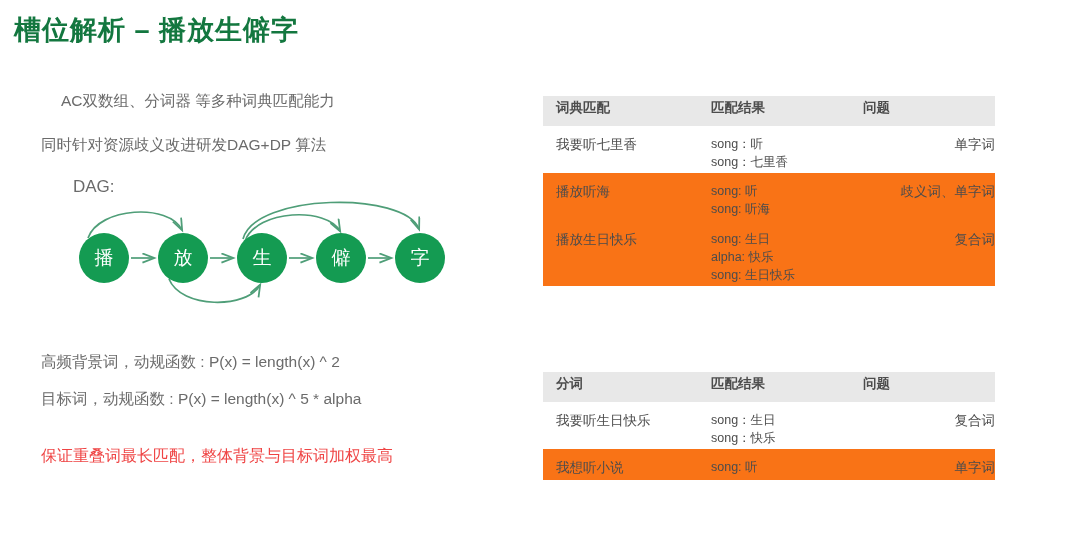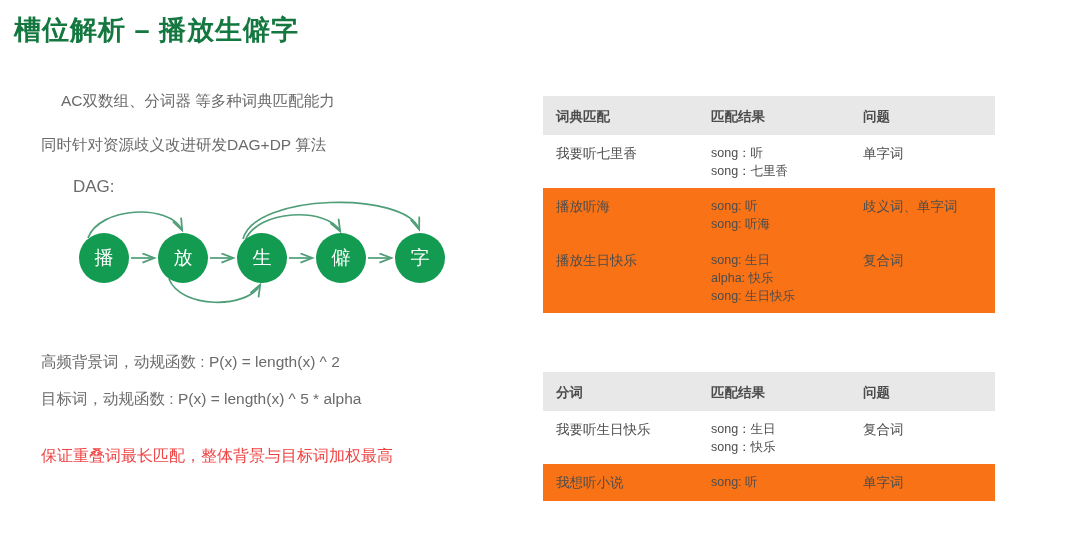--- a/index.html
+++ b/index.html
@@ -89,37 +89,37 @@
   .data-table col.c1 { width: 155px; }
   .data-table col.c2 { width: 152px; }
   .data-table col.c3 { width: 145px; }
 
   .data-table thead th {
     background: #e8e8e8;
     color: #4c4c4c;
     font-size: 13.5px;
     font-weight: bold;
     text-align: left;
-    padding: 12px 0 9px 13px;
+    padding: 3px 0 9px 13px;
     vertical-align: middle;
     border: none;
   }
   .data-table tbody td {
-    padding: 9px 0 8px 13px;
+    padding: 9px 0 2px 13px;
     vertical-align: top;
     color: #4c4c4c;
     border: none;
     line-height: 1.45;
   }
   .data-table tbody tr.odd  td { background: #ffffff; }
   .data-table tbody tr.even td { background: #f97316; }
 
   td.col-term   { color: #4a4a4a; font-size: 13.5px; }
   td.col-result { color: #5a5a5a; font-size: 12.5px; }
-  td.col-issue  { color: #4a4a4a; font-size: 13.5px; }
+  td.col-issue  { color: #4a4a4a; font-size: 13.5px; text-align: right; }
   .result-line { display: block; white-space: nowrap; }
 
   
   #watermark {
     position: absolute;
     right: 18px;
     bottom: 12px;
     color: #cfcfcf;
     font-size: 14px;
     letter-spacing: 1px;

